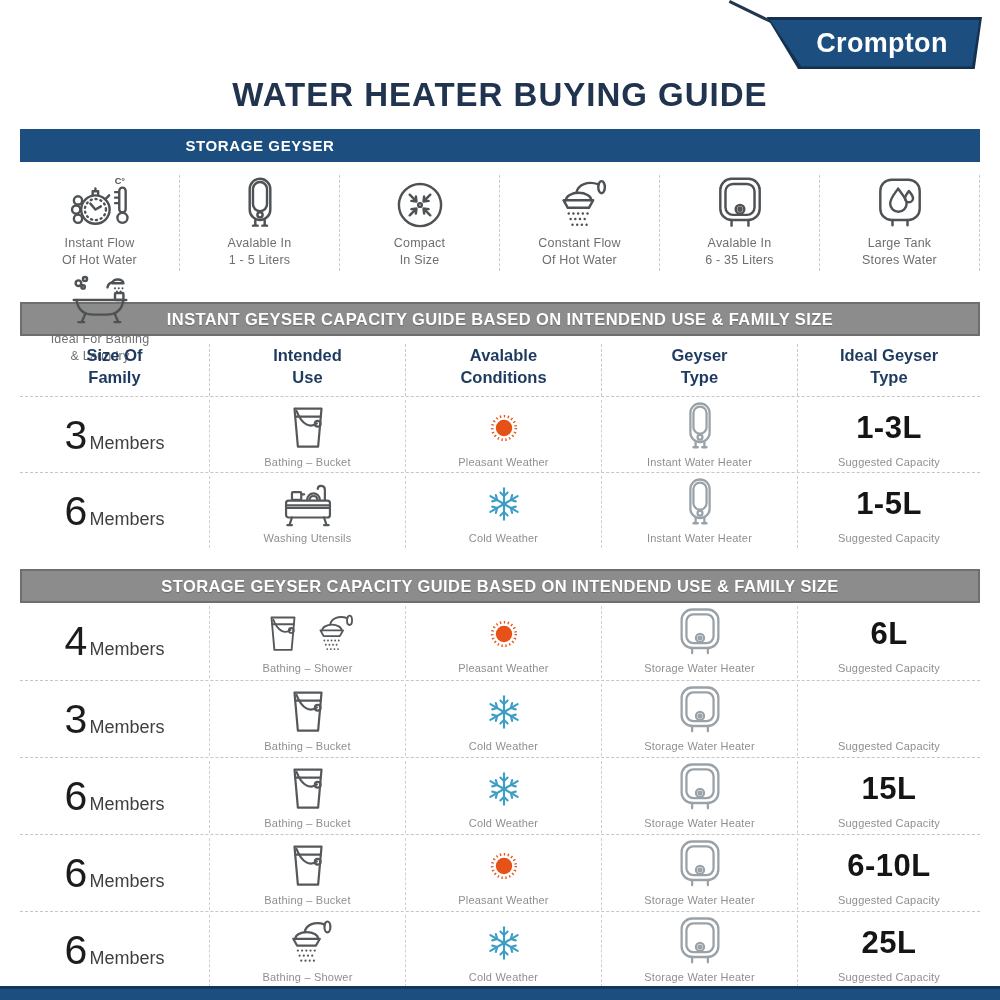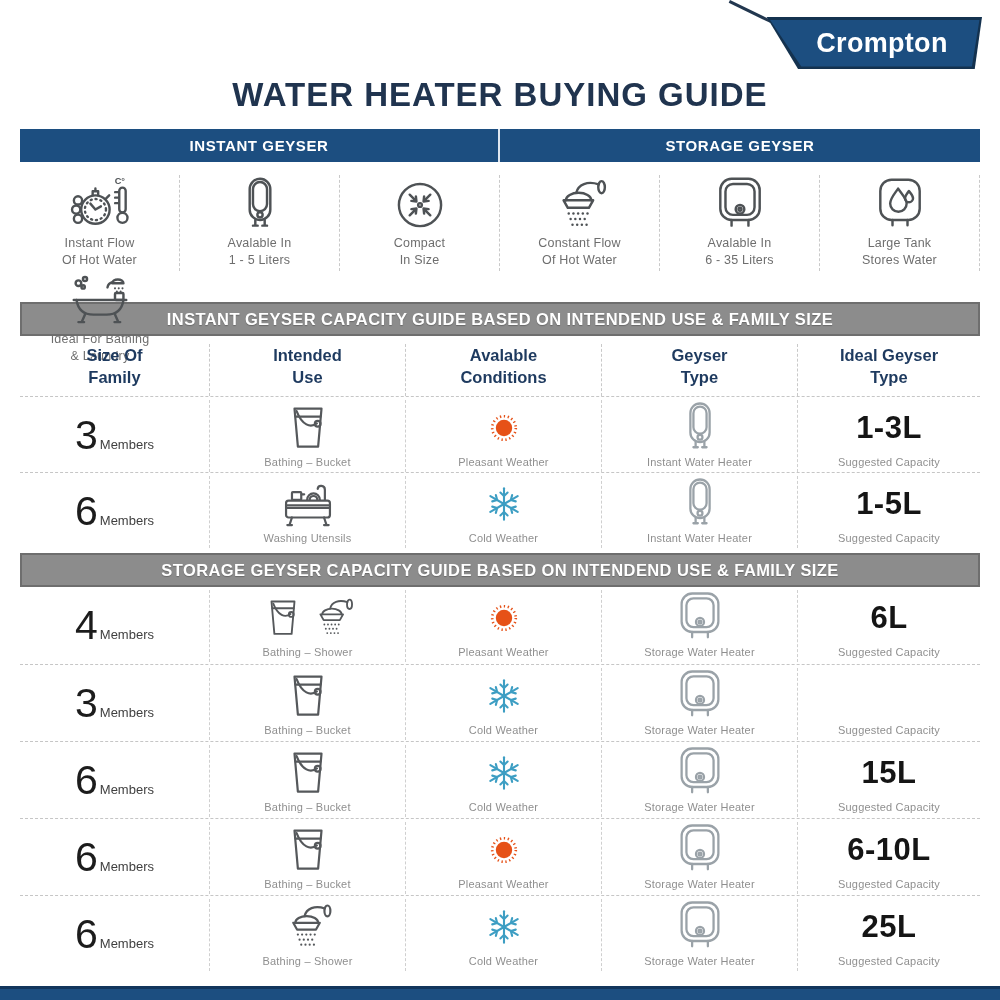--- a/index.html
+++ b/index.html
@@ -42,21 +42,21 @@
   .feature.split{border-right:2px solid #3A3A3A}
   .feature .icbox{flex:1;display:flex;align-items:center;justify-content:center}
   .fl{white-space:pre-line;text-align:center;font-size:12.5px;line-height:1.35;color:#6E6E6E;
     letter-spacing:.2px}
 
   
   .graybar{height:34px;background:var(--bar_gray);border:2px solid var(--bar_gray_border);
     display:flex;align-items:center;justify-content:center;color:#fff;font-weight:bold;
     font-size:16.5px;letter-spacing:.4px;text-shadow:0 1px 1px rgba(0,0,0,.25)}
   .graybar.first{margin-top:9px}
-  .graybar.second{margin-top:5px}
+  .graybar.second{margin-top:21px}
 
   
   .grid5{display:grid;grid-template-columns:190px 196px 196px 196px 182px}
   .thead{height:60px;padding-top:8px}
   .th{display:flex;align-items:flex-start;justify-content:center;text-align:center;
     white-space:pre-line;font-weight:bold;font-size:16.5px;line-height:1.35;color:var(--navy);
     border-right:1px dashed #C9C9C9}
   .th:last-child{border-right:none}
 
   .trow{height:76px;padding:3px 0 5px}
@@ -64,21 +64,21 @@
   .trow.dash{border-top:1px dashed #C6C6C6}
   .cell{border-right:1px dashed #CFCFCF;display:flex;flex-direction:column;align-items:center;
     justify-content:flex-end;padding-bottom:2px}
   .cell:last-child{border-right:none}
   .icbox{flex:1;display:flex;align-items:center;justify-content:center;gap:4px}
   .cap{font-size:11px;color:var(--caption_gray);letter-spacing:.2px;height:14px}
 
   .family{justify-content:center}
   .family .fam{display:flex;align-items:baseline}
   .num{font-size:41px;color:#1C1C1C;line-height:1}
-  .mem{font-size:13px;color:#3F3F3F;margin-left:2px}
+  .mem{font-size:18px;color:#3F3F3F;margin-left:2px}
 
   .capacity{justify-content:flex-end}
   .capval{font-size:31px;font-weight:bold;color:#151515;letter-spacing:.5px;line-height:1.15}
 
   
   svg.ic{display:block}
   .feature-ic{width:66px;height:60px;color:var(--icon_dark)}
   .use-ic{width:54px;height:54px;color:#55585B}
   .use-ic.sm{width:46px;height:46px}
   .climate-ic{width:42px;height:42px}
@@ -249,21 +249,20 @@
     <div class="logo-slash"></div>
     <div class="logo-outline"></div>
     <div class="logo-fill"></div>
     <div class="logo-text">Crompton</div>
   </div>
 
   <div class="inner">
     <h1 class="title">WATER HEATER BUYING GUIDE</h1>
 
     <div class="cat-bar">
-      <div class="cat left">INSTANT GEYSER</div>
       <div class="cat right">STORAGE GEYSER</div>
     </div>
 
     <div class="features">
       <div class="feature">
         <div class="icbox">
             <svg class="ic feature-ic">
               <use href="#sym-stopwatch"></use>
             </svg>
           </div>

